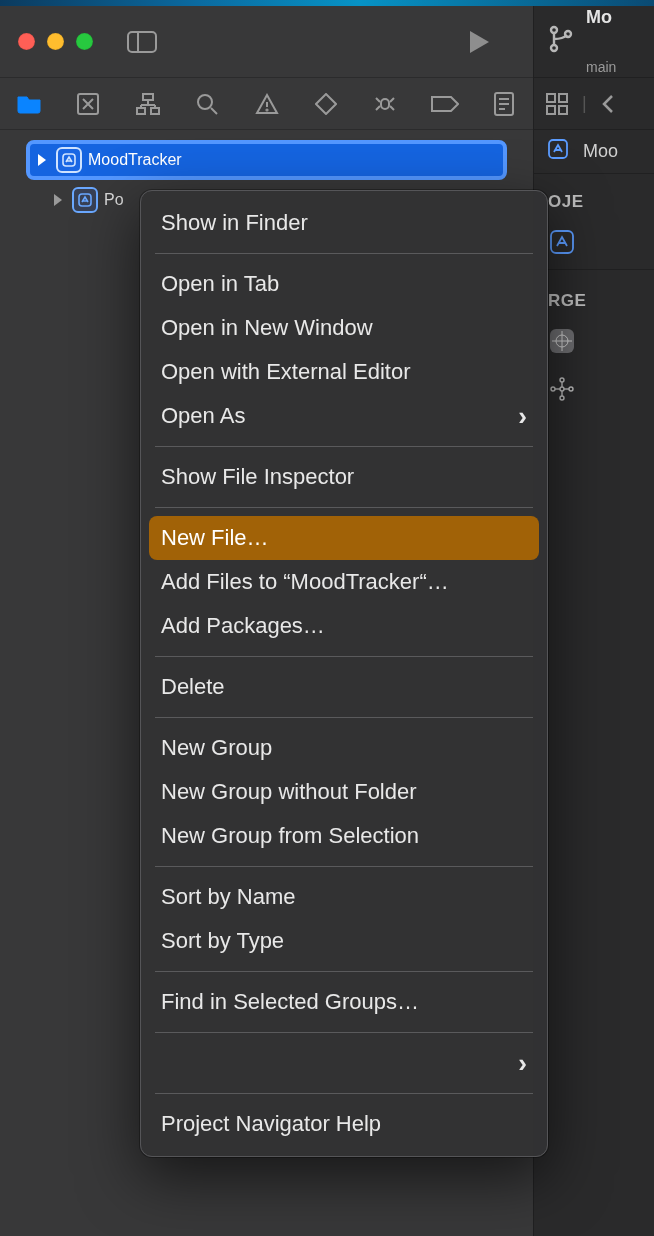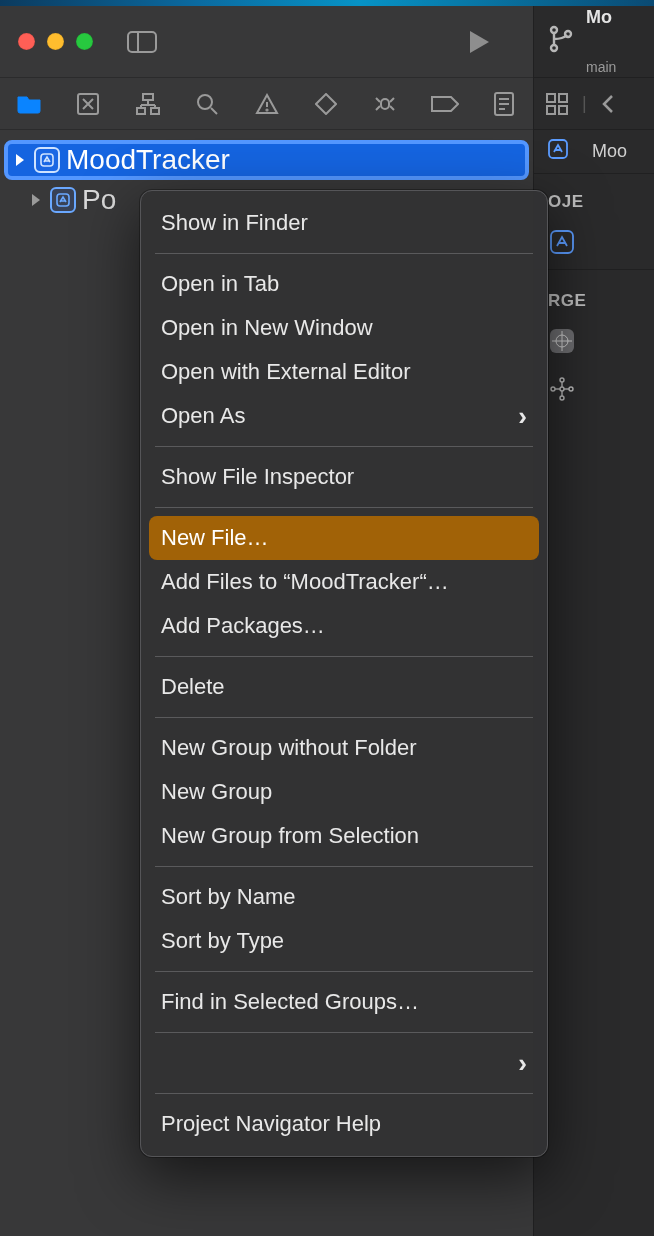--- a/index.html
+++ b/index.html
@@ -61,22 +61,22 @@
     }
     .nav-toolbar .icon-btn {
       width: 34px; height: 34px;
       display: flex; align-items: center; justify-content: center;
       border-radius: 5px;
     }
     .icon-btn svg { display:block; }
     .icon-btn.active svg { stroke: #0a84ff; fill: #0a84ff; }
 
     .tree {
-      padding: 10px 4px;
-      font-size: 28px;
+      padding: 10px 26px;
+      font-size: 16px;
     }
     .tree-row {
       display: flex;
       align-items: center;
       height: 40px;
       border-radius: 6px;
       padding: 0 6px 0 4px;
       gap: 6px;
     }
     .tree-row.selected {
@@ -126,21 +126,21 @@
     .right-toolbar {
       height: 52px;
       display:flex; align-items:center; gap:14px; padding-left:12px;
       border-bottom: 1px solid #202021;
     }
 
     .right-section {
       padding: 12px 0 12px 14px;
     }
     .right-section.crumb {
-      display:flex; align-items:center; gap:24px;
+      display:flex; align-items:center; gap:15px;
       border-bottom: 1px solid #202021;
       height: 44px;
     }
     .right-heading {
       font-size: 17px;
       font-weight: 700;
       color: #bdbdbd;
       letter-spacing: .5px;
       padding: 18px 0 6px 14px;
     }
@@ -432,26 +432,26 @@
     </div>
     <div class="menu-item">
       <span>Add Packages…</span>
     </div>
     <div class="menu-sep"></div>
     <div class="menu-item">
       <span>Delete</span>
     </div>
     <div class="menu-sep"></div>
     <div class="menu-item">
+      <span>New Group</span>
+    </div>
+    <div class="menu-item">
       <span>New Group without Folder</span>
     </div>
     <div class="menu-item">
-      <span>New Group</span>
-    </div>
-    <div class="menu-item">
       <span>New Group from Selection</span>
     </div>
     <div class="menu-sep"></div>
     <div class="menu-item">
       <span>Sort by Name</span>
     </div>
     <div class="menu-item">
       <span>Sort by Type</span>
     </div>
     <div class="menu-sep"></div>

